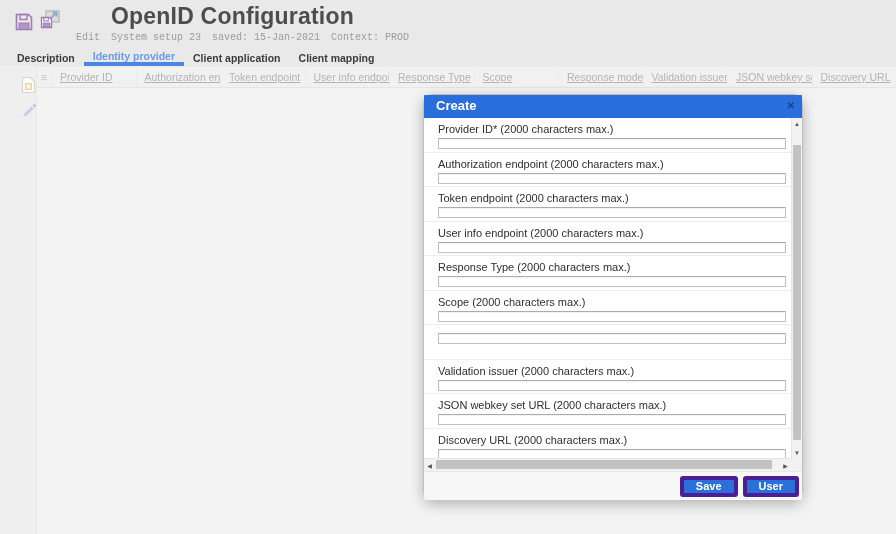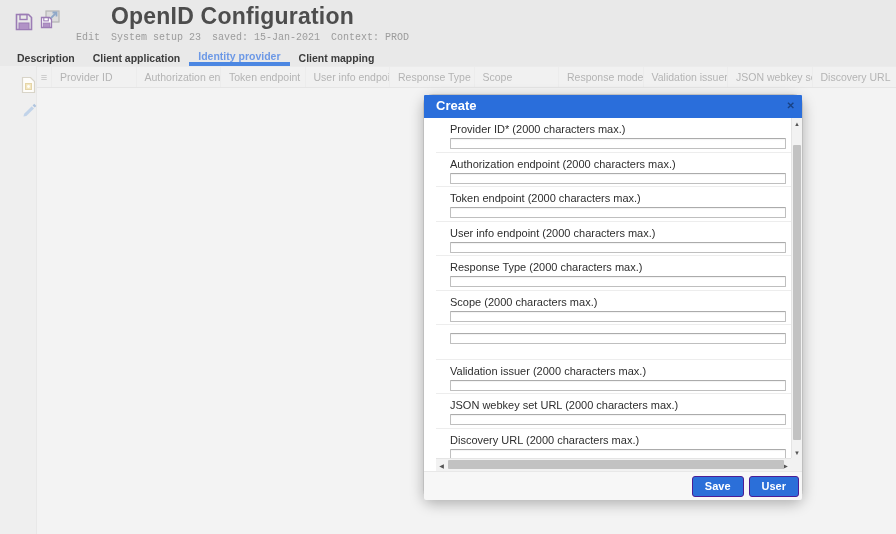--- a/index.html
+++ b/index.html
@@ -55,21 +55,21 @@
     position:absolute; top:0; left:37px; right:0; height:22px;
     background:#e5e5e5; border-top:1px solid #dadada; border-bottom:1px solid #cfcfcf;
     display:flex; align-items:center;
   }
   .grid-menu-cell {
     width:14px; text-align:center; color:#8f8f8f; font-size:11px; cursor:pointer; flex:none;
   }
   .grid-col {
     flex:1 1 0; font-size:10.5px; color:#767676; padding-left:8px;
     white-space:nowrap; overflow:hidden; cursor:pointer;
-    border-left:1px solid #dcdcdc; height:100%; line-height:21px;
+    border-left:1px solid #dcdcdc; height:100%; line-height:21px;text-decoration:underline;
   }
   .grid-col:first-of-type { border-left:none; }
 
   .backdrop {
     position:absolute; inset:0; background:rgba(255,255,255,0.45);
   }
 
   
   .modal {
     position:absolute; left:423px; top:28px; width:380px; height:406px;
@@ -78,21 +78,21 @@
   }
   .modal-header {
     height:23px; background:#2a6edb; color:#fff;
     font-size:13px; font-weight:bold; line-height:22px; padding-left:12px;
     position:relative; border-radius:1px 1px 0 0;
   }
   .modal-close {
     position:absolute; right:7px; top:0; line-height:22px;
     font-size:10px; color:rgba(10,30,60,0.55); cursor:pointer; font-weight:bold;
   }
-  .modal-body { position:relative; height:353px; background:#fff; overflow:hidden;margin-left:12px; }
+  .modal-body { position:relative; height:353px; background:#fff; overflow:hidden; }
   .rows-viewport { position:absolute; left:0; top:0; right:11px; bottom:13px; overflow:hidden; }
   .field-row { height:34.5px; padding:5px 5px 0 14px; border-bottom:1px solid #ededed; }
   .field-label { font-size:11px; color:#2e2e2e; display:block; }
   .field-input {
     display:block; width:100%; height:11px; margin-top:3px;
     border:1px solid #bfbfbf; border-top-color:#ababab; border-radius:1px;
     background:#fff; box-shadow:inset 0 1px 1px rgba(0,0,0,0.05);
     font-size:10px; padding:0 3px; font-family:"Liberation Sans", sans-serif;
   }
 
@@ -120,21 +120,21 @@
     background:#c2c2c2; border-radius:1px; cursor:pointer;
   }
   .scroll-corner { position:absolute; right:0; bottom:0; width:11px; height:13px; background:#f2f2f2; }
 
   .modal-footer {
     height:29px; background:#f7f7f7; border-top:1px solid #e8e8e8;
     display:flex; justify-content:flex-end; align-items:center; gap:5px; padding-right:3px;
     border-radius:0 0 2px 2px;
   }
   .btn {
-    height:21px; padding:0 12px; background:#2b6fd9; border:1px solid #4c1d95;
+    height:21px; padding:0 12px; background:#2b6fd9; border:4px solid #4c1d95;
     color:#fff; font-size:11px; font-weight:bold; border-radius:3px; cursor:pointer;
     font-family:"Liberation Sans", sans-serif;
   }
 </style>
 </head>
 <body>
 
 <div class="app-header">
   <span class="toolbar-icon icon-save">
     <svg width="20" height="20" viewBox="0 0 20 20">
@@ -154,22 +154,22 @@
     </svg>
   </span>
   <div class="page-title">OpenID Configuration</div>
   <div class="page-meta">
     <span>Edit</span><span>System setup 23</span><span>saved: 15-Jan-2021</span><span>Context: PROD</span>
   </div>
 </div>
 
 <div class="tabs">
   <div class="tab first">Description</div>
+  <div class="tab active">Identity provider</div>
   <div class="tab">Client application</div>
-  <div class="tab active">Identity provider</div>
   <div class="tab">Client mapping</div>
 </div>
 
 <div class="content">
 
   <div class="side-rail">
     <span class="rail-btn add">
       <svg width="15" height="18" viewBox="0 0 15 18">
         <path d="M1.5 1.5 h8 l4 4 v11 h-12 z" fill="#fdfcf6" stroke="#b9b19b" stroke-width="1.2"></path>
         <rect x="4.5" y="7.5" width="6" height="6" fill="#e9d28c" stroke="#cfb25f" stroke-width="1"></rect>

